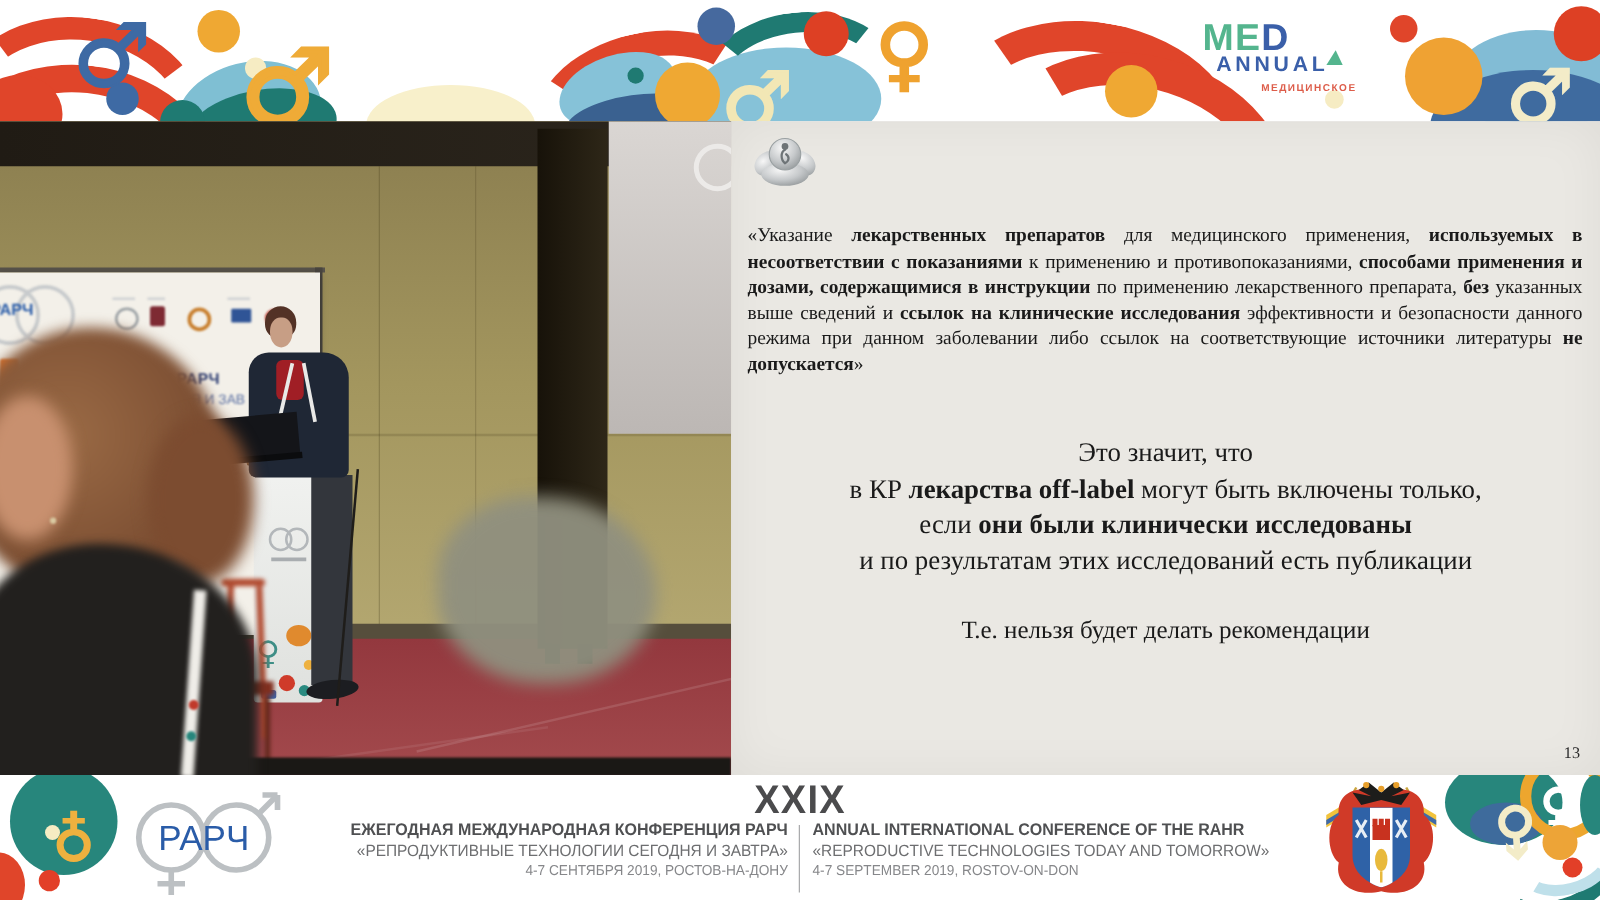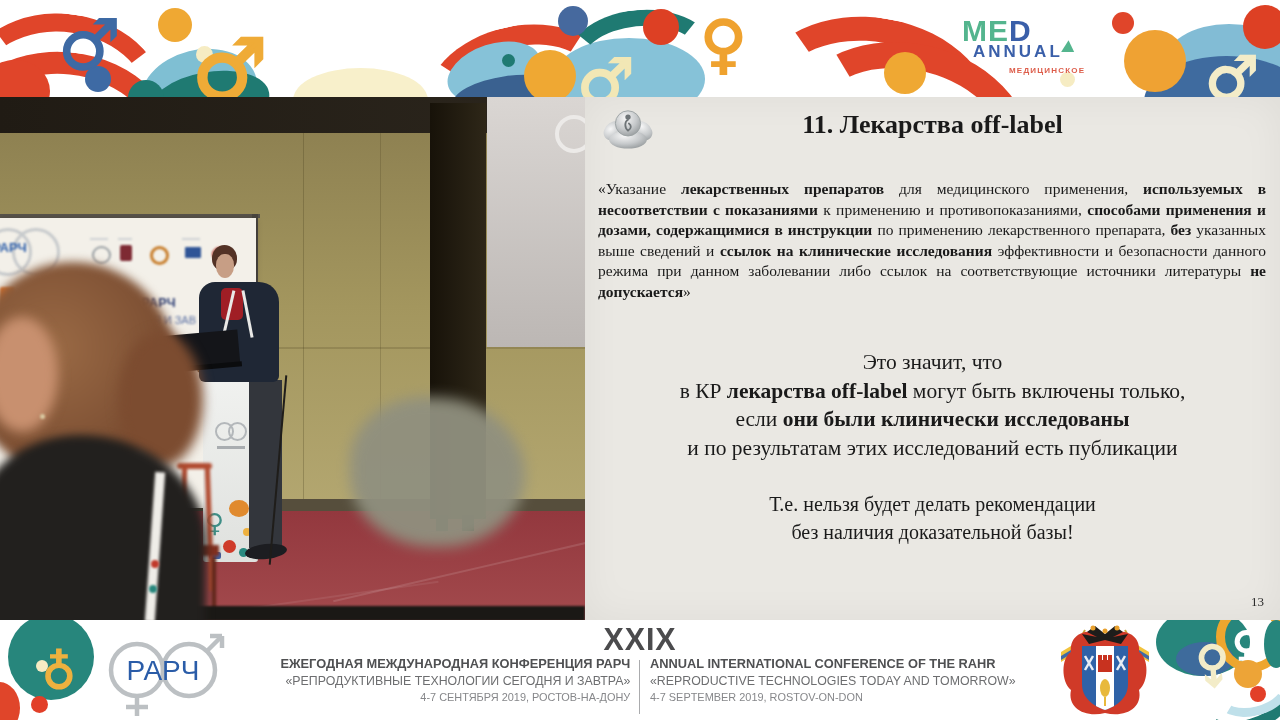--- a/index.html
+++ b/index.html
@@ -218,31 +218,29 @@
             <stop offset="100%" stop-color="#8f9496"></stop>
         </radialGradient>
       </defs>
       <ellipse cx="15" cy="30" rx="13" ry="10" fill="url(#sg)" transform="rotate(-35 15 30)"></ellipse>
       <ellipse cx="45" cy="30" rx="13" ry="10" fill="url(#sg)" transform="rotate(35 45 30)"></ellipse>
       <ellipse cx="30" cy="40" rx="21" ry="10" fill="url(#sg)"></ellipse>
       <circle cx="30" cy="22" r="14" fill="url(#sg)" stroke="#9aa0a2" stroke-width="1"></circle>
       <circle cx="30" cy="15" r="3" fill="#6e7477"></circle>
       <path d="M30 18 C26 20 26 27 30 30 C34 28 34 24 31 22" fill="none" stroke="#6e7477" stroke-width="2" stroke-linecap="round"></path>
     </svg>
-    <div class="slide-title">11. Лекарства off-label</div>
     <div class="slide-quote"><span>«Указание </span><span class="rb">лекарственных препаратов</span><span> для медицинского применения, </span><span class="rb">используемых в несоответствии с показаниями</span><span> к применению и противопоказаниями, </span><span class="rb">способами применения и дозами, содержащимися в инструкции</span><span> по применению лекарственного препарата, </span><span class="rb">без</span><span> указанных выше сведений и </span><span class="rb">ссылок на клинические исследования</span><span> эффективности и безопасности данного режима при данном заболевании либо ссылок на соответствующие источники литературы </span><span class="rb">не допускается</span><span>»</span></div>
     <div class="slide-statement">
         <div><span>Это значит, что</span></div>
         <div><span>в КР </span><span class="rb">лекарства off-label</span><span> могут быть включены только,</span></div>
         <div><span>если </span><span class="rb">они были клинически исследованы</span></div>
         <div><span>и по результатам этих исследований есть публикации</span></div>
       </div>
     <div class="slide-conclusion">
         <div><span>Т.е. нельзя будет делать рекомендации</span></div>
-        <div><span>без наличия доказательной базы!</span></div>
       </div>
     <div class="page-number">13</div>
   </div>
 
   <div class="bottom-banner">
 
     <div class="circ" style="left:8px;top:-6px;width:86px;height:86px;background:#27867c;"></div>
     <div class="arc" style="left:-30px;top:18px;width:72px;height:84px;border-width:16px;border-left-color:#e0452a;transform:rotate(-12deg);"></div>
     <div class="circ" style="left:-22px;top:62px;width:42px;height:52px;background:#e0452a;"></div>
     <div class="circ" style="left:36px;top:40px;width:12px;height:12px;background:#f6ecc3;"></div>

